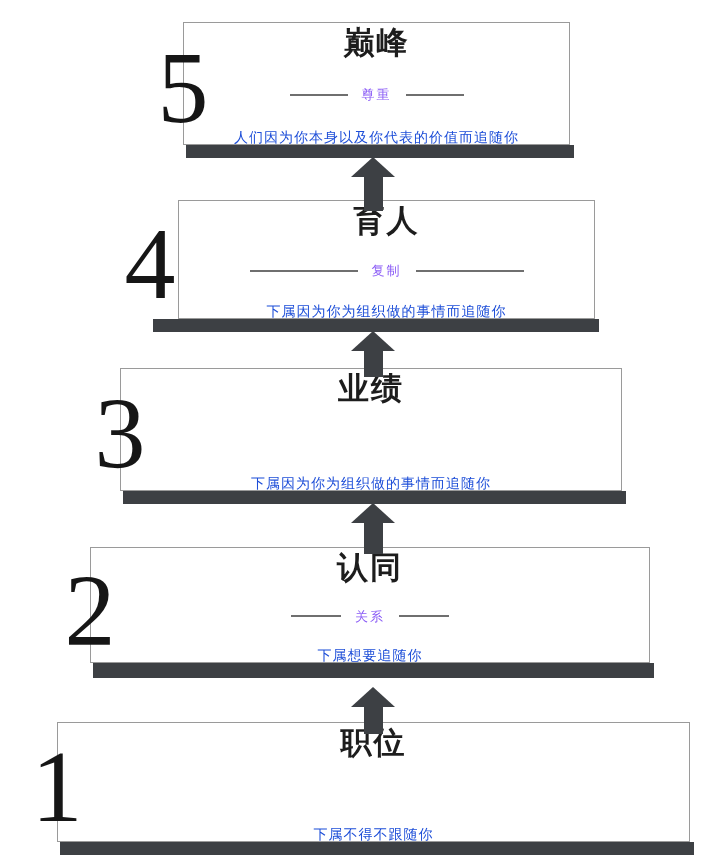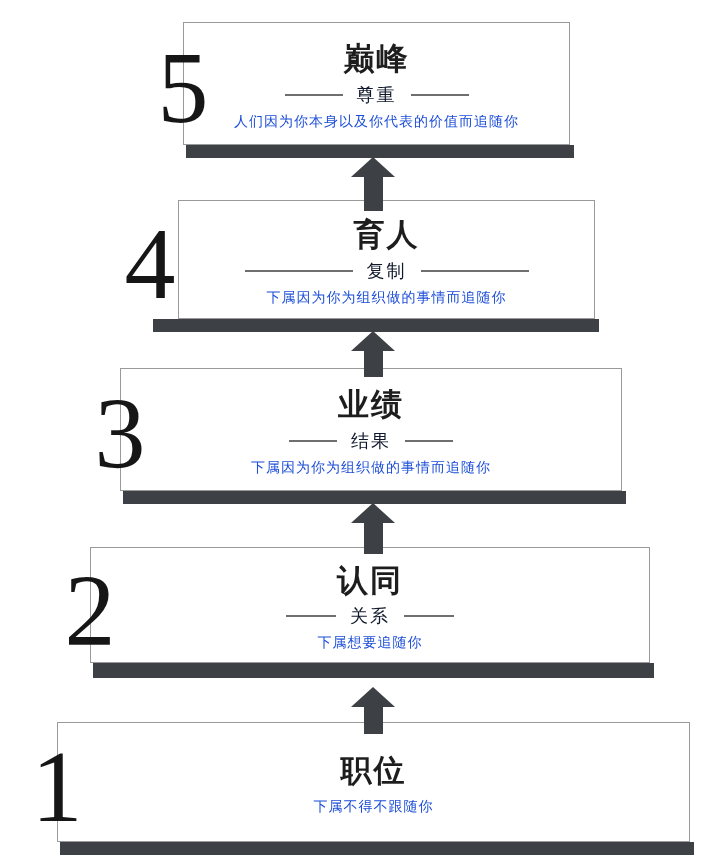--- a/index.html
+++ b/index.html
@@ -29,30 +29,30 @@
   .shadow-bar{height:13px;background:var(--dark);margin-left:3px;width:calc(100% + 1px);}
   .level-2 .shadow-bar{height:15px;}
 
   .big-number{
     position:absolute;left:-34px;top:50%;transform:translateY(-52%);
     width:68px;text-align:center;
     font-family:"Liberation Serif", serif;font-weight:400;
     font-size:102px;line-height:1;color:#161616;
   }
 
-  .box-content{position:absolute;inset:0;display:flex;flex-direction:column;align-items:center;justify-content:center;padding-top:2px;}
+  .box-content{position:absolute;inset:0;display:flex;flex-direction:column;align-items:center;justify-content:space-between;padding-top:2px;}
   .title{font-size:31px;font-weight:700;color:var(--text);line-height:1.15;letter-spacing:2px;}
   .subtitle-row{display:flex;align-items:center;gap:14px;margin-top:9px;}
   .sub-line{height:2px;background:#6f6f6f;}
   .level-5 .sub-line{width:58px;}
   .level-4 .sub-line{width:108px;}
   .level-3 .sub-line{width:48px;}
   .level-2 .sub-line{width:50px;}
   .level-1 .sub-line{width:40px;}
-  .subtitle{font-size:18px;color:#0f172a;letter-spacing:2px;line-height:1;}
+  .subtitle{font-size:13px;color:#8b5cf6;letter-spacing:2px;line-height:1;}
   .description{font-size:14px;color:#1d4ed8;margin-top:10px;letter-spacing:1px;line-height:1;}
 
   .arrow{position:absolute;left:351px;width:44px;z-index:6;display:flex;flex-direction:column;align-items:center;}
   .arrow .head{width:0;height:0;border-left:22px solid transparent;border-right:22px solid transparent;border-bottom:20px solid var(--dark);}
   .arrow .stem{width:19px;background:var(--dark);flex:1;}
   .arrow-1{top:157px;height:54px;}
   .arrow-2{top:331px;height:46px;}
   .arrow-3{top:503px;height:51px;}
   .arrow-4{top:687px;height:47px;}
 </style>
@@ -100,25 +100,20 @@
 
   <div class="arrow arrow-2">
     <div class="head"></div>
     <div class="stem"></div>
   </div>
 
   <div class="level level-3">
     <div class="box">
       <div class="box-content">
         <div class="title">业绩</div>
-        <div class="subtitle-row">
-          <span class="sub-line"></span>
-          <span class="subtitle">结果</span>
-          <span class="sub-line"></span>
-        </div>
         <div class="description">下属因为你为组织做的事情而追随你</div>
       </div>
     </div>
     <div class="shadow-bar"></div>
     <div class="big-number">3</div>
   </div>
 
   <div class="arrow arrow-3">
     <div class="head"></div>
     <div class="stem"></div>

